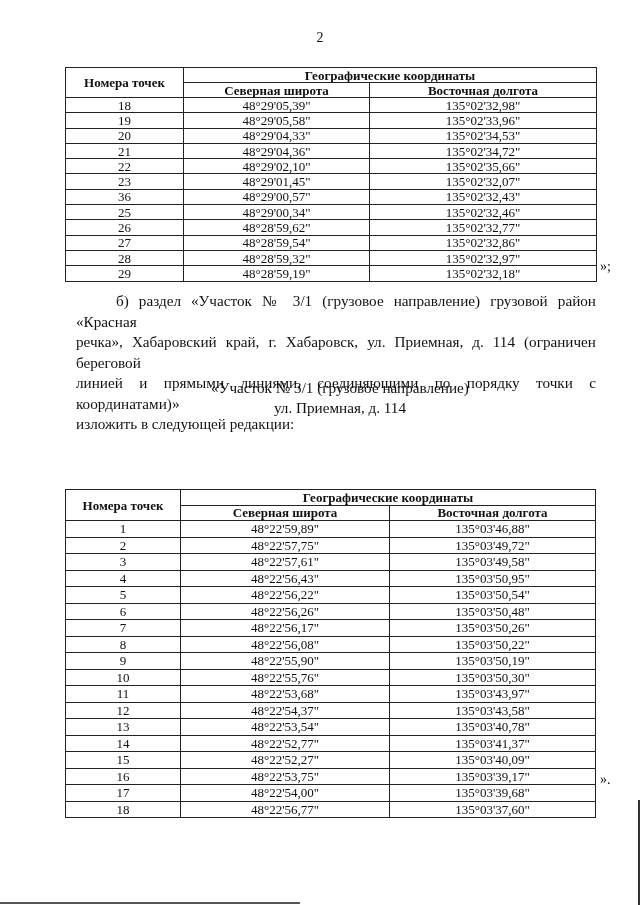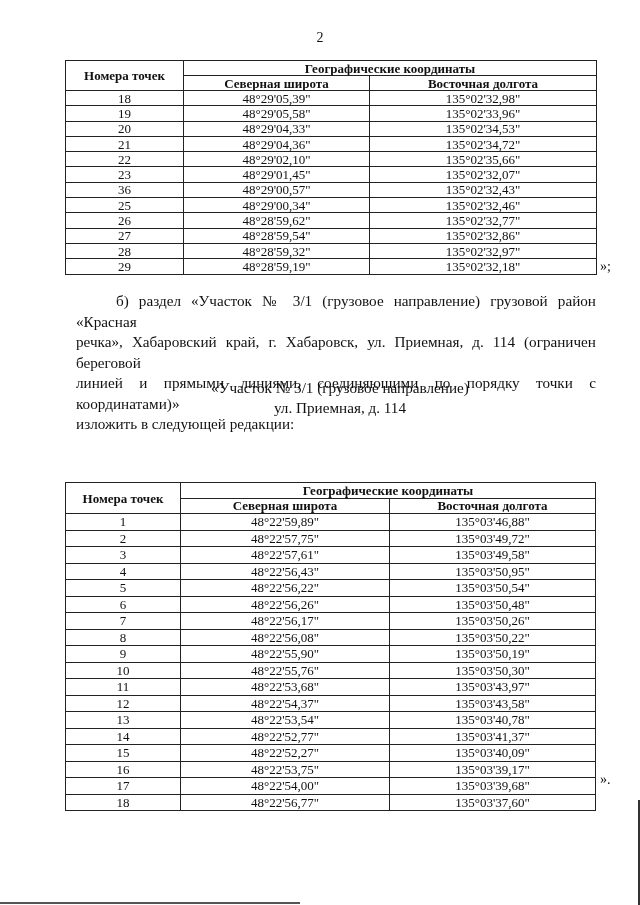--- a/index.html
+++ b/index.html
@@ -6,21 +6,21 @@
   body {
     width: 640px; height: 905px; position: relative; overflow: hidden;
     font-family: "Liberation Serif", "DejaVu Serif", serif; color: #111;
   }
   .page-number {
     position: absolute; top: 30px; left: 0; width: 640px; text-align: center;
     font-size: 14px;
   }
   table.coords {
     position: absolute; border-collapse: collapse; table-layout: fixed;
-    font-size: 13px; line-height: 1;
+    font-size: 13px; line-height: 1; margin-top: 7px;
   }
   table.coords td, table.coords th {
     border: 1px solid #222; text-align: center; padding: 0; vertical-align: middle;
     overflow: hidden; white-space: nowrap;
   }
   table.coords th { font-weight: bold; font-size: 13px; }
   #table1 { left: 65px; top: 60px; width: 532px; }
   #table1 td { height: 14.3px; }
   #table1 th { height: 14px; }
   #table2 { left: 65px; top: 482px; width: 531px; }

